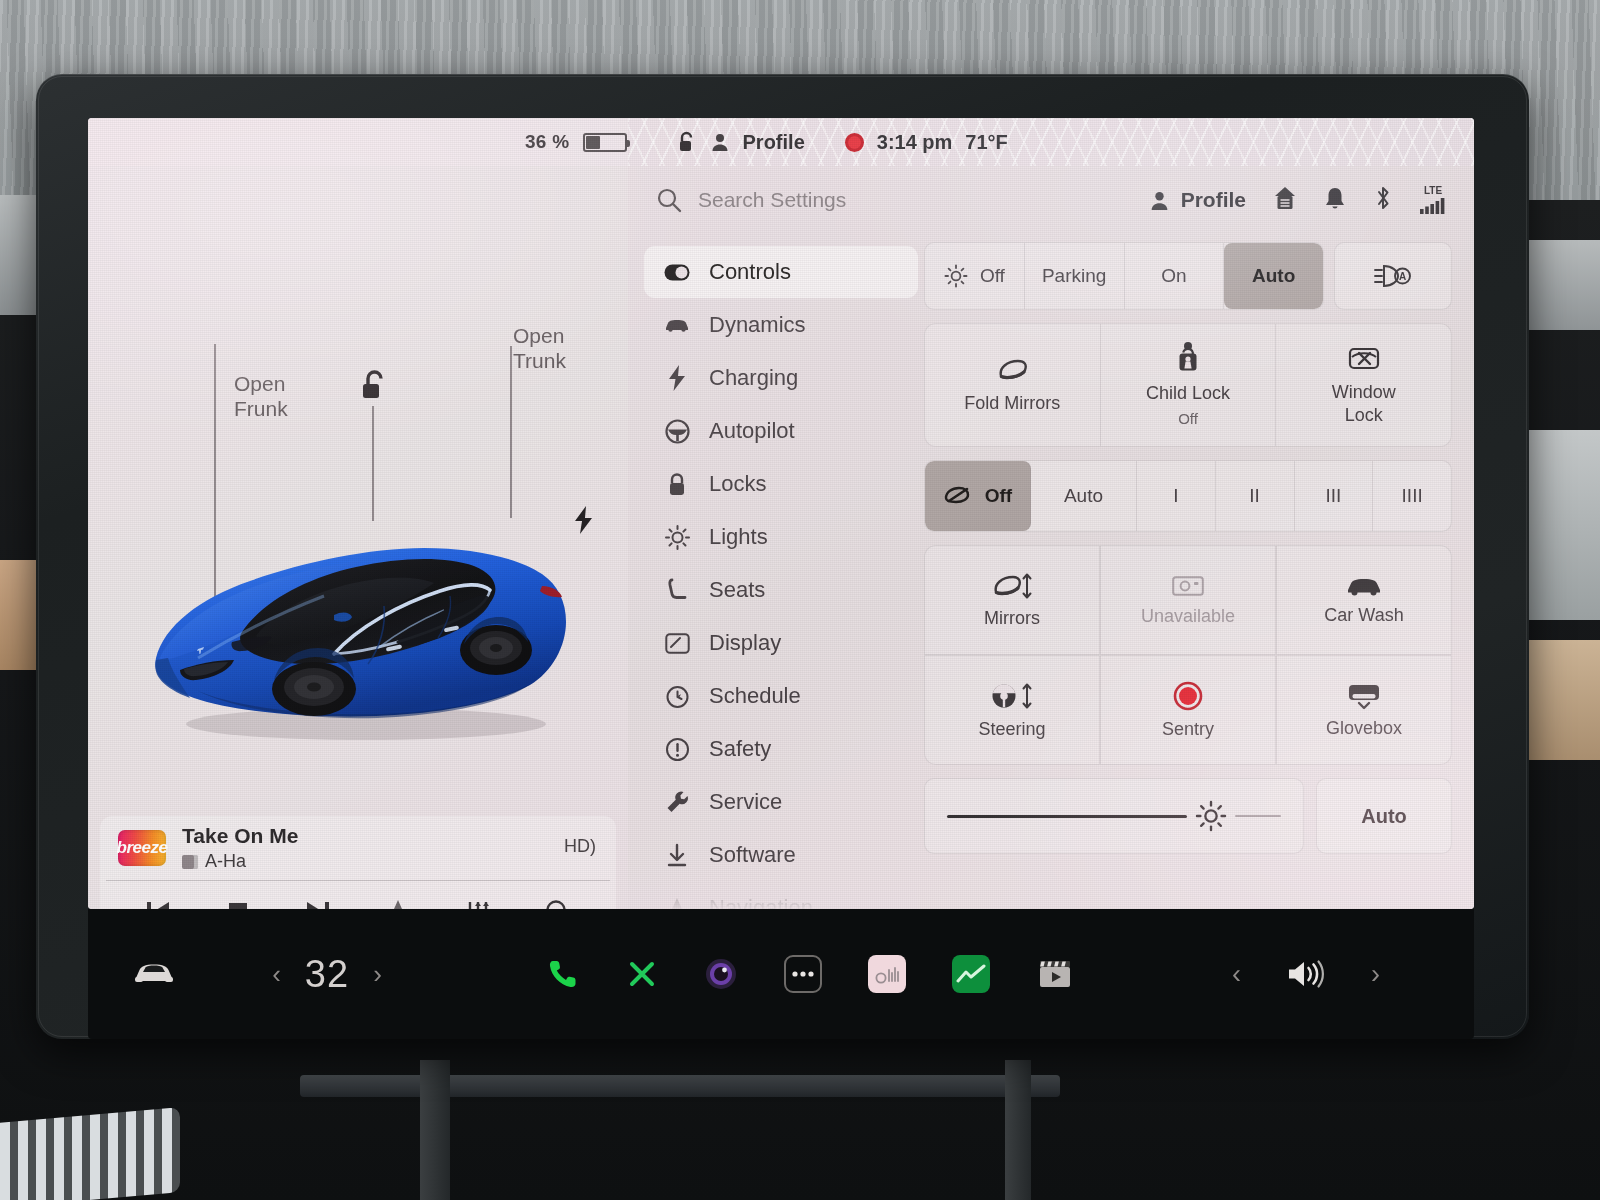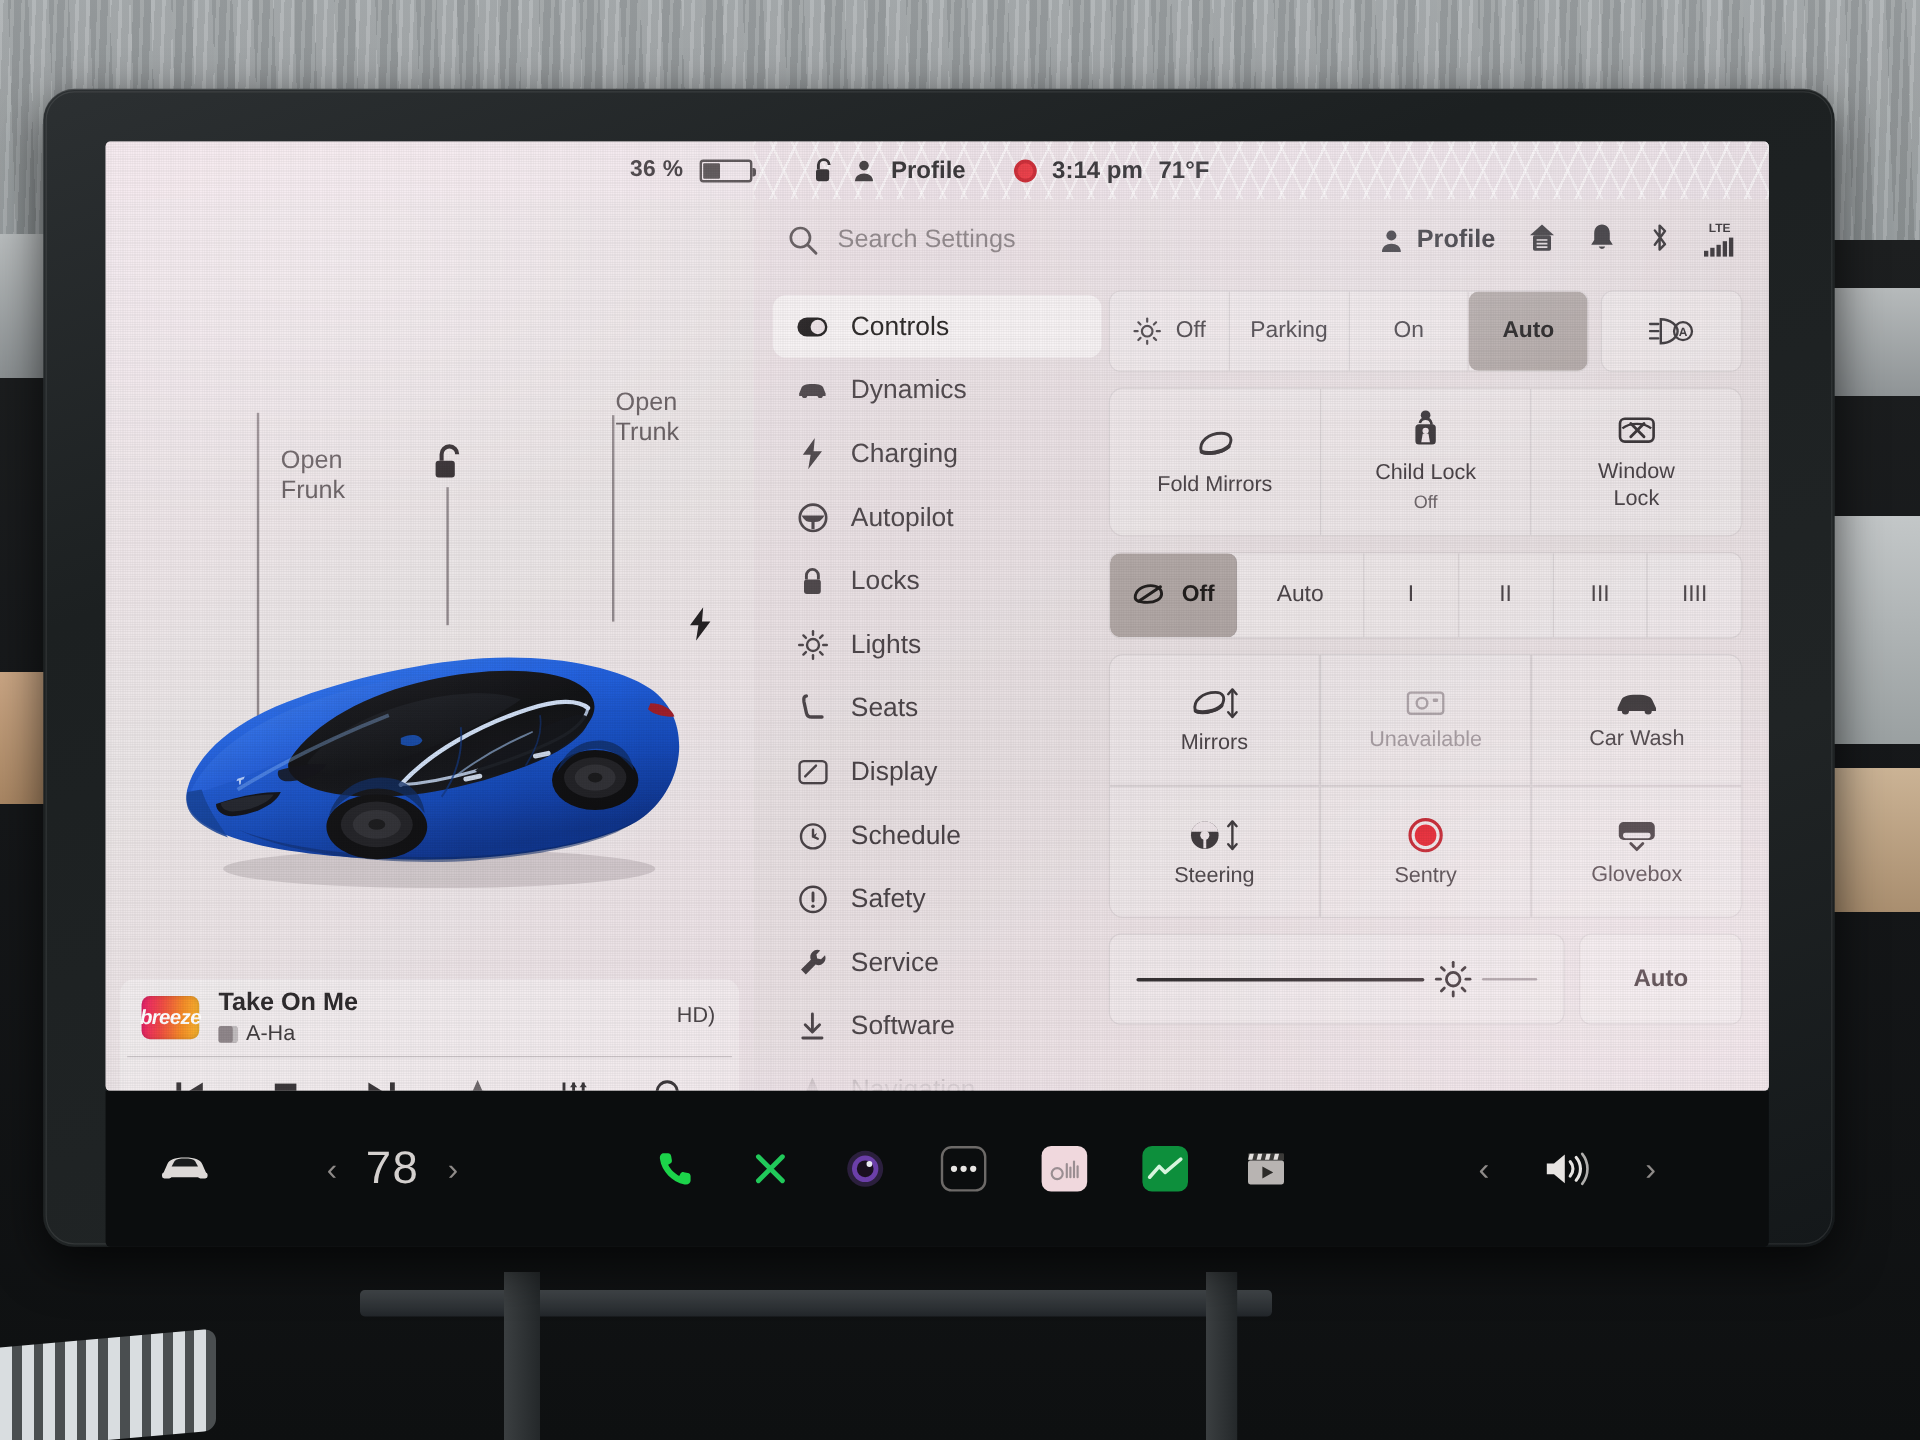--- a/index.html
+++ b/index.html
@@ -921,21 +921,21 @@
     <svg width="42" height="26" viewBox="0 0 42 26">
       <path d="M3 17 L6.5 9 C8 5.5 12 3.5 21 3.5 C30 3.5 34 5.5 35.5 9 L39 17 V20 H3 Z" fill="#ddd9d7"></path>
       <rect x="2" y="16" width="8" height="5" rx="2" fill="#ddd9d7"></rect>
       <rect x="32" y="16" width="8" height="5" rx="2" fill="#ddd9d7"></rect>
       <path d="M10 11 L12.5 6.5 C13.8 5 17 4.5 21 4.5 C25 4.5 28.2 5 29.5 6.5 L32 11 Z" fill="#1a1c1d"></path>
     </svg>
   </div>
 
   <div id="tb-temp" style="width:214px; justify-content:center">
     <span class="chev">‹</span>
-    <span class="t">78</span>
+    <span class="t">32</span>
     <span class="chev">›</span>
   </div>
 
   <div style="flex:1; display:flex; align-items:center; gap:46px; padding-left:112px;">
 
     <div class="tb-ic">
       <svg width="34" height="34" viewBox="0 0 34 34">
         <path d="M7 4 C5 4 3.5 6 4 9 C5.5 19 14 28 24.5 30 C27.5 30.5 29.5 29 29.5 26.8 L29.5 23
                  C29.5 21.6 28.6 20.6 27.2 20.4 L23.8 19.8 C22.6 19.6 21.6 20.2 21 21.2 L20 22.9
                  C16.3 21 12.6 17.3 10.8 13.6 L12.5 12.6 C13.6 12 14.1 11 13.9 9.8 L13.3 6.4

